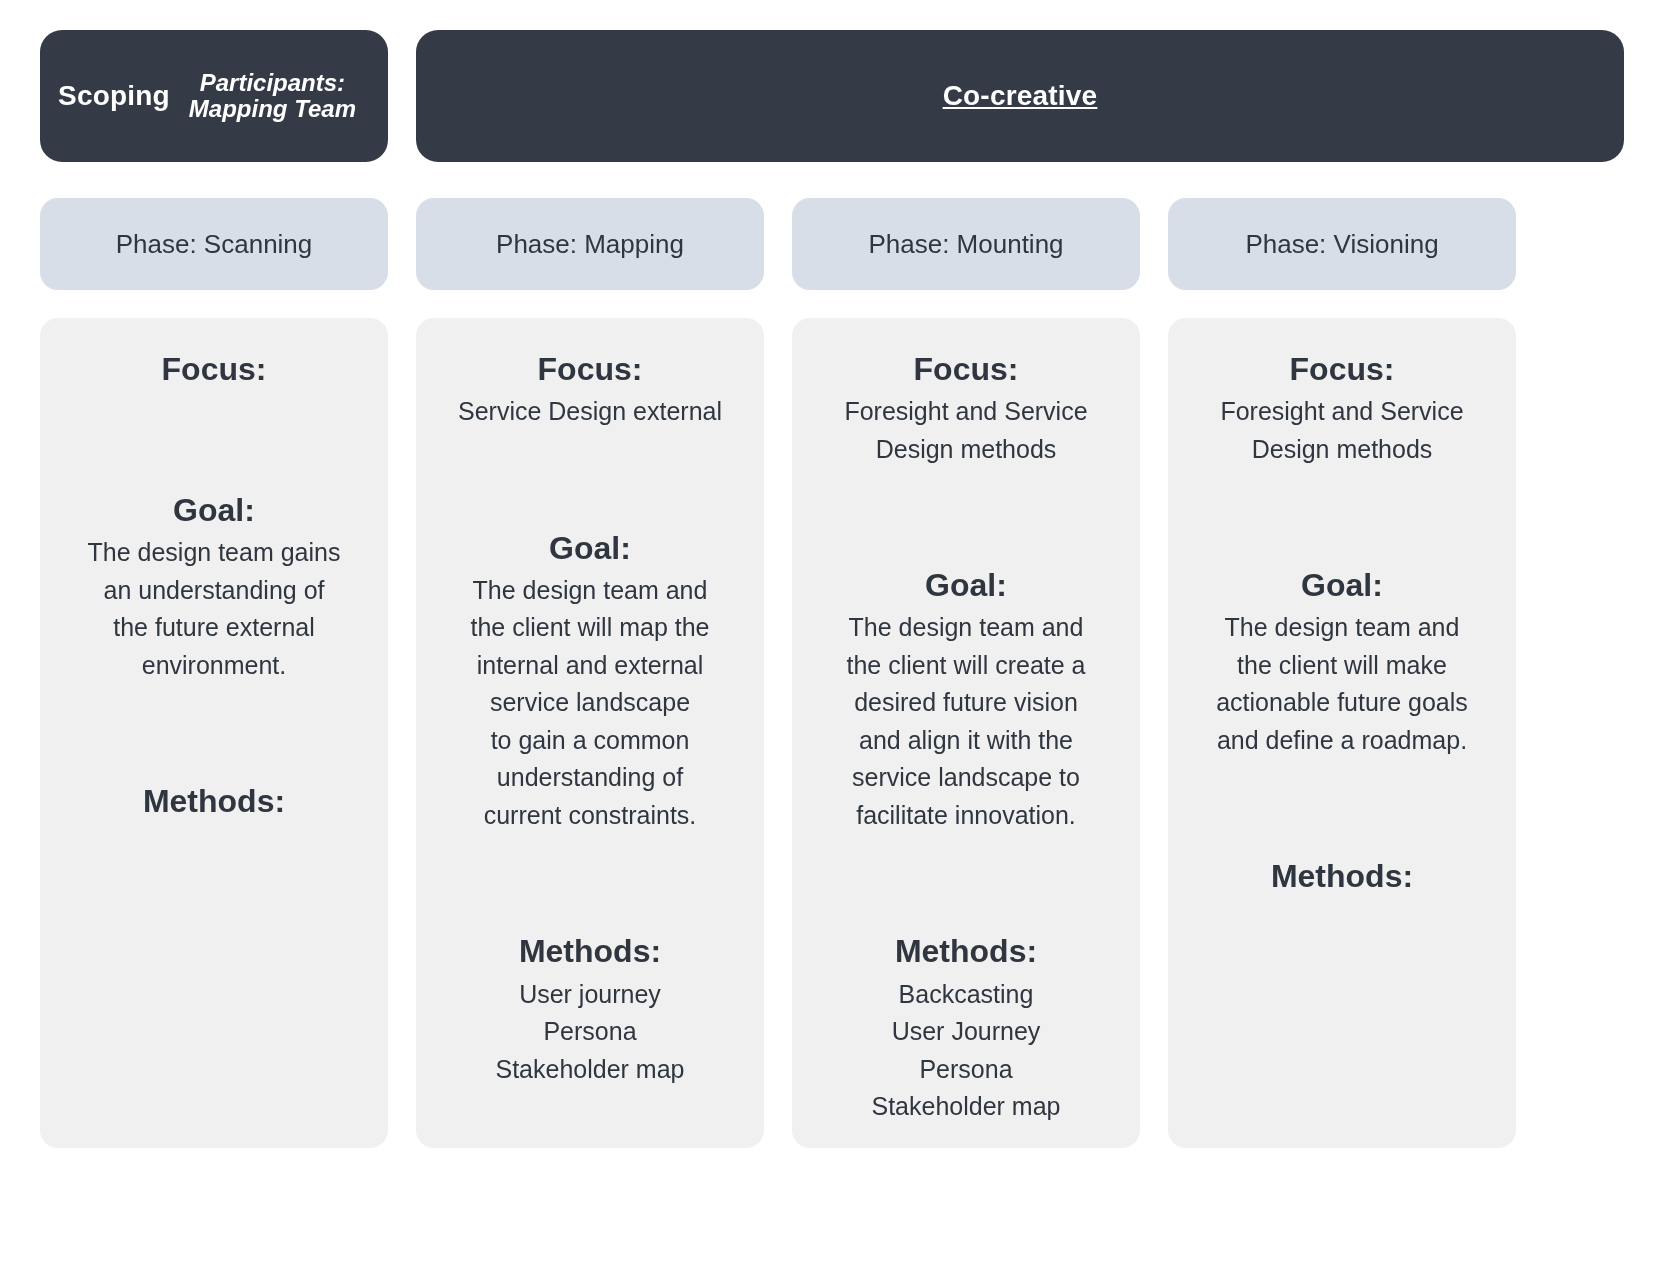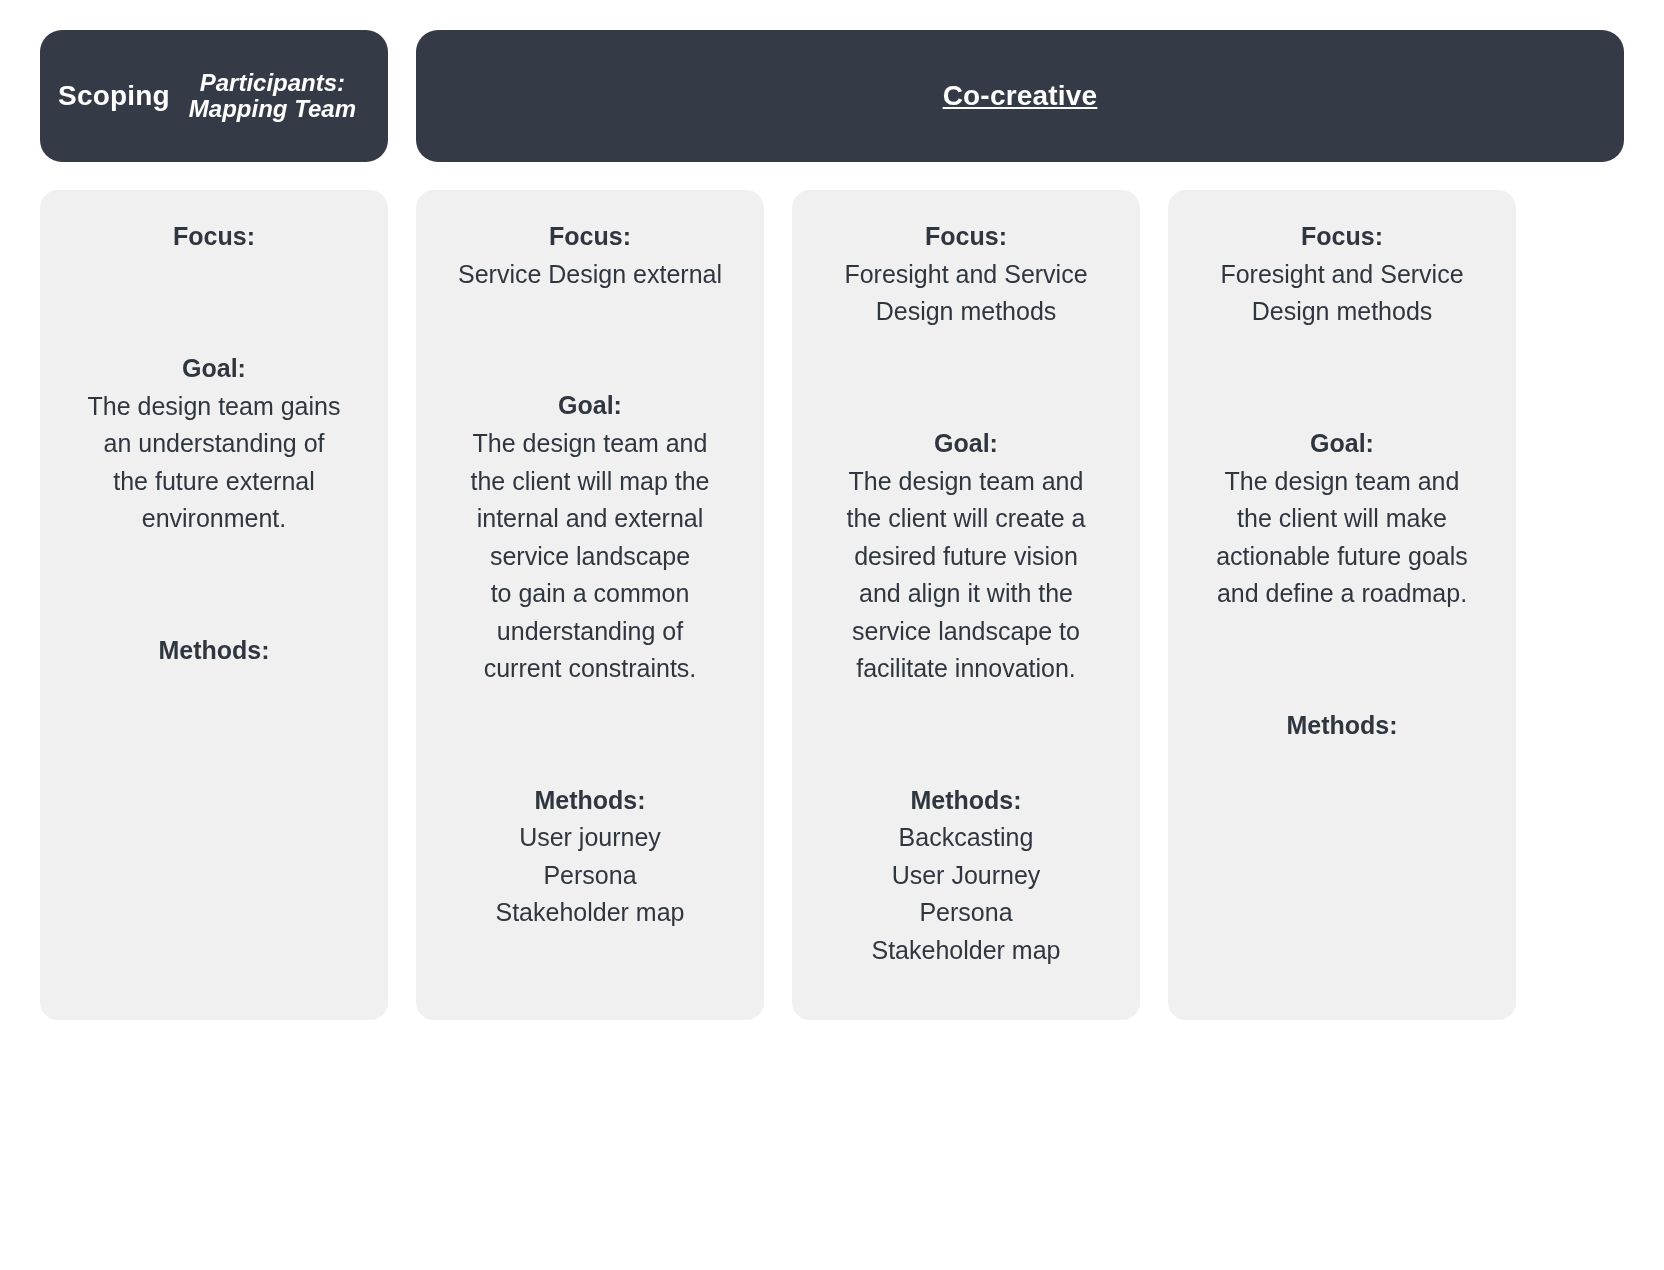--- a/index.html
+++ b/index.html
@@ -93,21 +93,21 @@
     box-sizing: border-box;
     padding: 30px 16px 20px 16px;
     display: flex;
     flex-direction: column;
     align-items: center;
     text-align: center;
   }
 
   .block { width: 100%; }
   .block-label {
-    font-size: 25px;
+    font-size: 32px;
     font-weight: bold;
     line-height: 1.35;
     margin-bottom: 2px;
   }
   .block-text {
     font-size: 25px;
     line-height: 1.5;
     white-space: pre-line;
   }
 
@@ -123,20 +123,26 @@
   <div class="stage-row">
     <div class="stage stage-scoping">
       <div class="stage-title">Scoping</div>
       <div class="stage-participants">Participants: Mapping Team</div>
     </div>
     <div class="stage stage-cocreative">
       <div class="stage-title">Co-creative</div>
     </div>
   </div>
 
+  <div class="phase-row">
+    <div class="phase col-w">Phase: Scanning</div>
+    <div class="phase col-w">Phase: Mapping</div>
+    <div class="phase col-w">Phase: Mounting</div>
+    <div class="phase col-w">Phase: Visioning</div>
+  </div>
 
   <div class="cards-row">
 
     <div class="card col-w">
       <div class="block block-focus">
         <div class="block-label">Focus:</div>
       </div>
       <div class="spacer-focus-goal"></div>
       <div class="block">
         <div class="block-label">Goal:</div>

